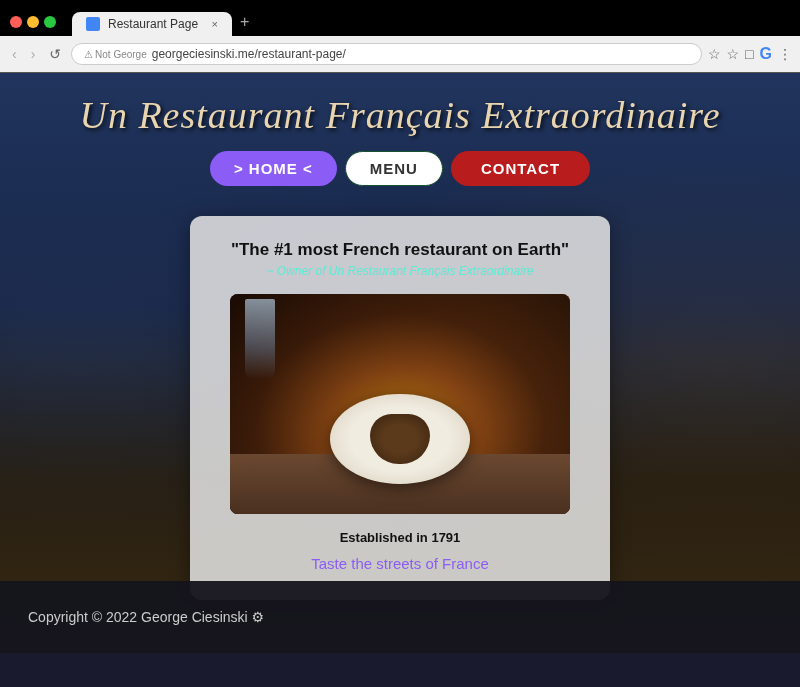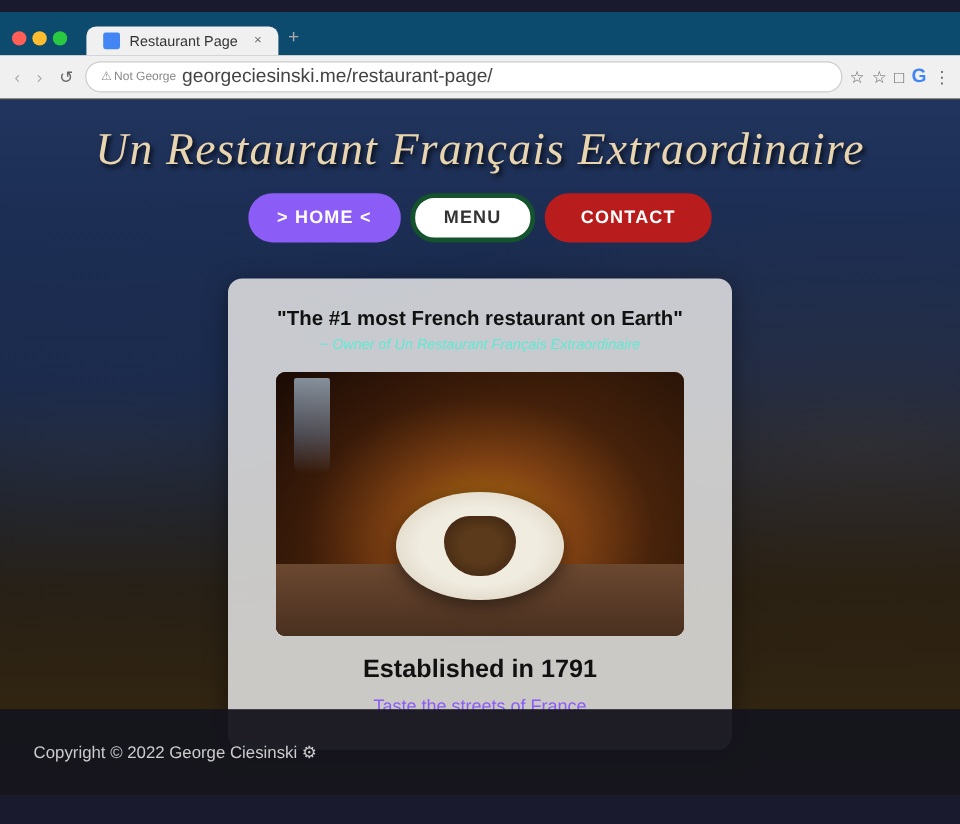--- a/index.html
+++ b/index.html
@@ -8,23 +8,22 @@
     
     .browser-chrome {
       width: 800px;
       background: #3c3c3c;
       border-bottom: 1px solid #555;
     }
     .title-bar {
       display: flex;
       align-items: center;
       padding: 8px 10px 0 10px;
-      background: #0c4a6e;
+      background: #000000;
       gap: 6px;
-      margin-top: 10px;
     }
     .traffic-lights {
       display: flex;
       gap: 5px;
       align-items: center;
     }
     .traffic-light {
       width: 12px;
       height: 12px;
       border-radius: 50%;
@@ -97,21 +96,21 @@
       align-items: center;
       gap: 5px;
     }
     .secure-warning {
       font-size: 10px;
       color: #888;
       display: flex;
       align-items: center;
       gap: 2px;
     }
-    .url-text { color: #444; font-size: 16px; }
+    .url-text { color: #444; font-size: 12px; }
     .browser-action-btn {
       background: none;
       border: none;
       color: #666;
       font-size: 14px;
       cursor: pointer;
     }
 
     
     .website {
@@ -177,21 +176,21 @@
       padding: 8px 24px;
       border-radius: 20px;
       font-size: 15px;
       font-weight: bold;
       cursor: pointer;
       letter-spacing: 1px;
     }
     .nav-menu {
       background: white;
       color: #333;
-      border: 4px solid #14532d;
+      border: 1px solid #14532d;
       padding: 8px 24px;
       border-radius: 20px;
       font-size: 15px;
       font-weight: bold;
       cursor: pointer;
       letter-spacing: 1px;
     }
     .nav-contact {
       background: #b91c1c;
       color: white;
@@ -281,21 +280,21 @@
       height: 60px;
       background: linear-gradient(to top, #4a3020 0%, #6b4830 100%);
     }
     .dark-overlay-food {
       position: absolute;
       top: 0; left: 0; right: 0; bottom: 0;
       background: linear-gradient(135deg, rgba(20,10,5,0.3) 0%, rgba(100,60,20,0.2) 50%, rgba(180,120,40,0.1) 100%);
     }
 
     .established {
-      font-size: 21px;
+      font-size: 13px;
       font-weight: bold;
       color: #111;
       margin-bottom: 10px;
     }
     .tagline {
       font-size: 15px;
       color: #8b5cf6;
       margin-bottom: 4px;
     }
 

